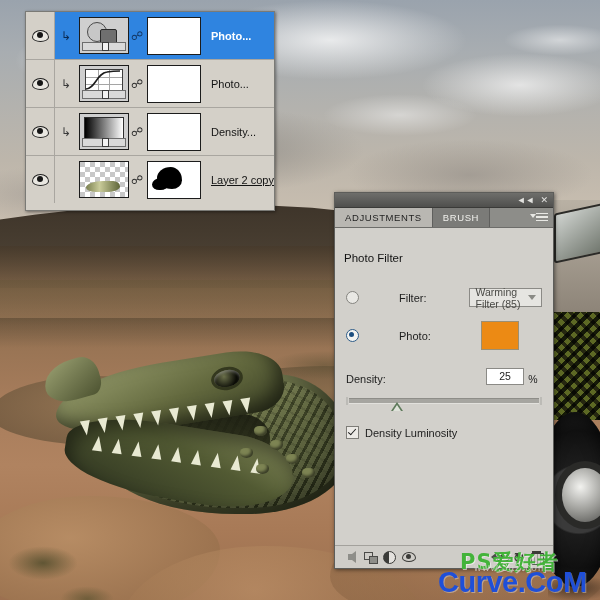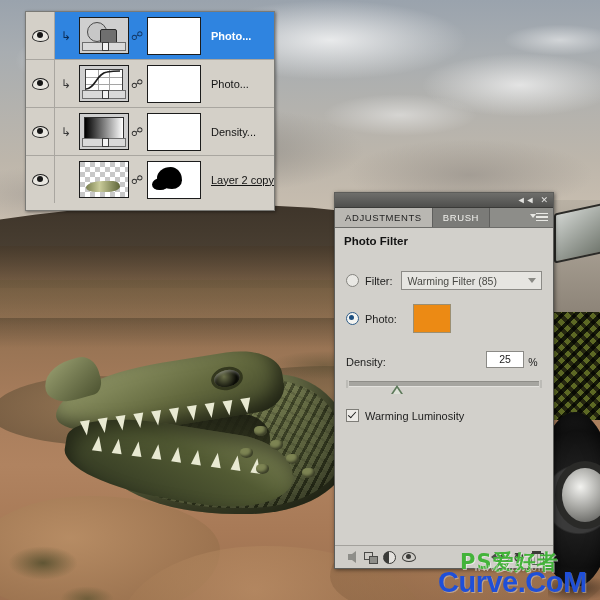--- a/index.html
+++ b/index.html
@@ -204,23 +204,23 @@
     color:#f0f0ec;background:#7b7b78;border-right:1px solid #5f5f5d;
   }
   .tab.active{background:#b9b7b2;color:#1f1f1f;}
   .tabfill{flex:1;background:#8d8d89;display:flex;align-items:center;justify-content:flex-end;padding-right:5px;}
   .burger{width:14px;height:9px;position:relative;}
   .burger i{position:absolute;left:2px;right:0;height:1.4px;background:#e8e8e4;}
   .burger i:nth-child(1){top:0;}
   .burger i:nth-child(2){top:3.4px;}
   .burger i:nth-child(3){top:6.8px;}
   .burger:before{content:"";position:absolute;left:-4px;top:1px;border-left:3px solid transparent;border-right:3px solid transparent;border-top:4px solid #e8e8e4;}
-  .panel-title{padding:7px 0 6px 9px;font-size:11.5px;font-weight:bold;color:#131313;}
+  .panel-title{padding:24px 0 6px 9px;font-size:11.5px;font-weight:normal;color:#131313;}
   .pbody{flex:1;padding:18px 11px 0 11px;position:relative;}
-  .row{display:flex;align-items:center;margin-bottom:14px;}
+  .row{display:flex;align-items:center;margin-bottom:14px;gap:34px;}
   .radio{
     width:11px;height:11px;border-radius:50%;background:#e9e8e4;border:1.4px solid #85847f;
     flex:none;margin-right:6px;position:relative;
   }
   .radio.on{border-color:#2e5c88;background:#f4f4f1;}
   .radio.on:after{content:"";position:absolute;left:2px;top:2px;width:5px;height:5px;border-radius:50%;background:#1d4f80;}
   .lbl{font-size:11px;color:#1d1d1d;}
   .selectbox{
     margin-left:8px;flex:1;height:17px;background:#e6e5e1;border:1px solid #8b8a86;
     display:flex;align-items:center;justify-content:space-between;padding:0 3px 0 6px;
@@ -491,21 +491,21 @@
         </div>
         <div class="track">
           <span class="knob" id="knob" style="left: calc(25% - 6px);">
               <i></i>
             </span>
         </div>
       </div>
 
       <div class="chkrow">
         <span class="chk on"></span>
-        <span class="lbl">Warming Luminosity</span>
+        <span class="lbl">Density Luminosity</span>
       </div>
 
     </div>
 
     <div class="footer">
       <span class="fico">
           <i class="ic-back"></i>
         </span>
       <span class="fico">
           <i class="ic-clip">

